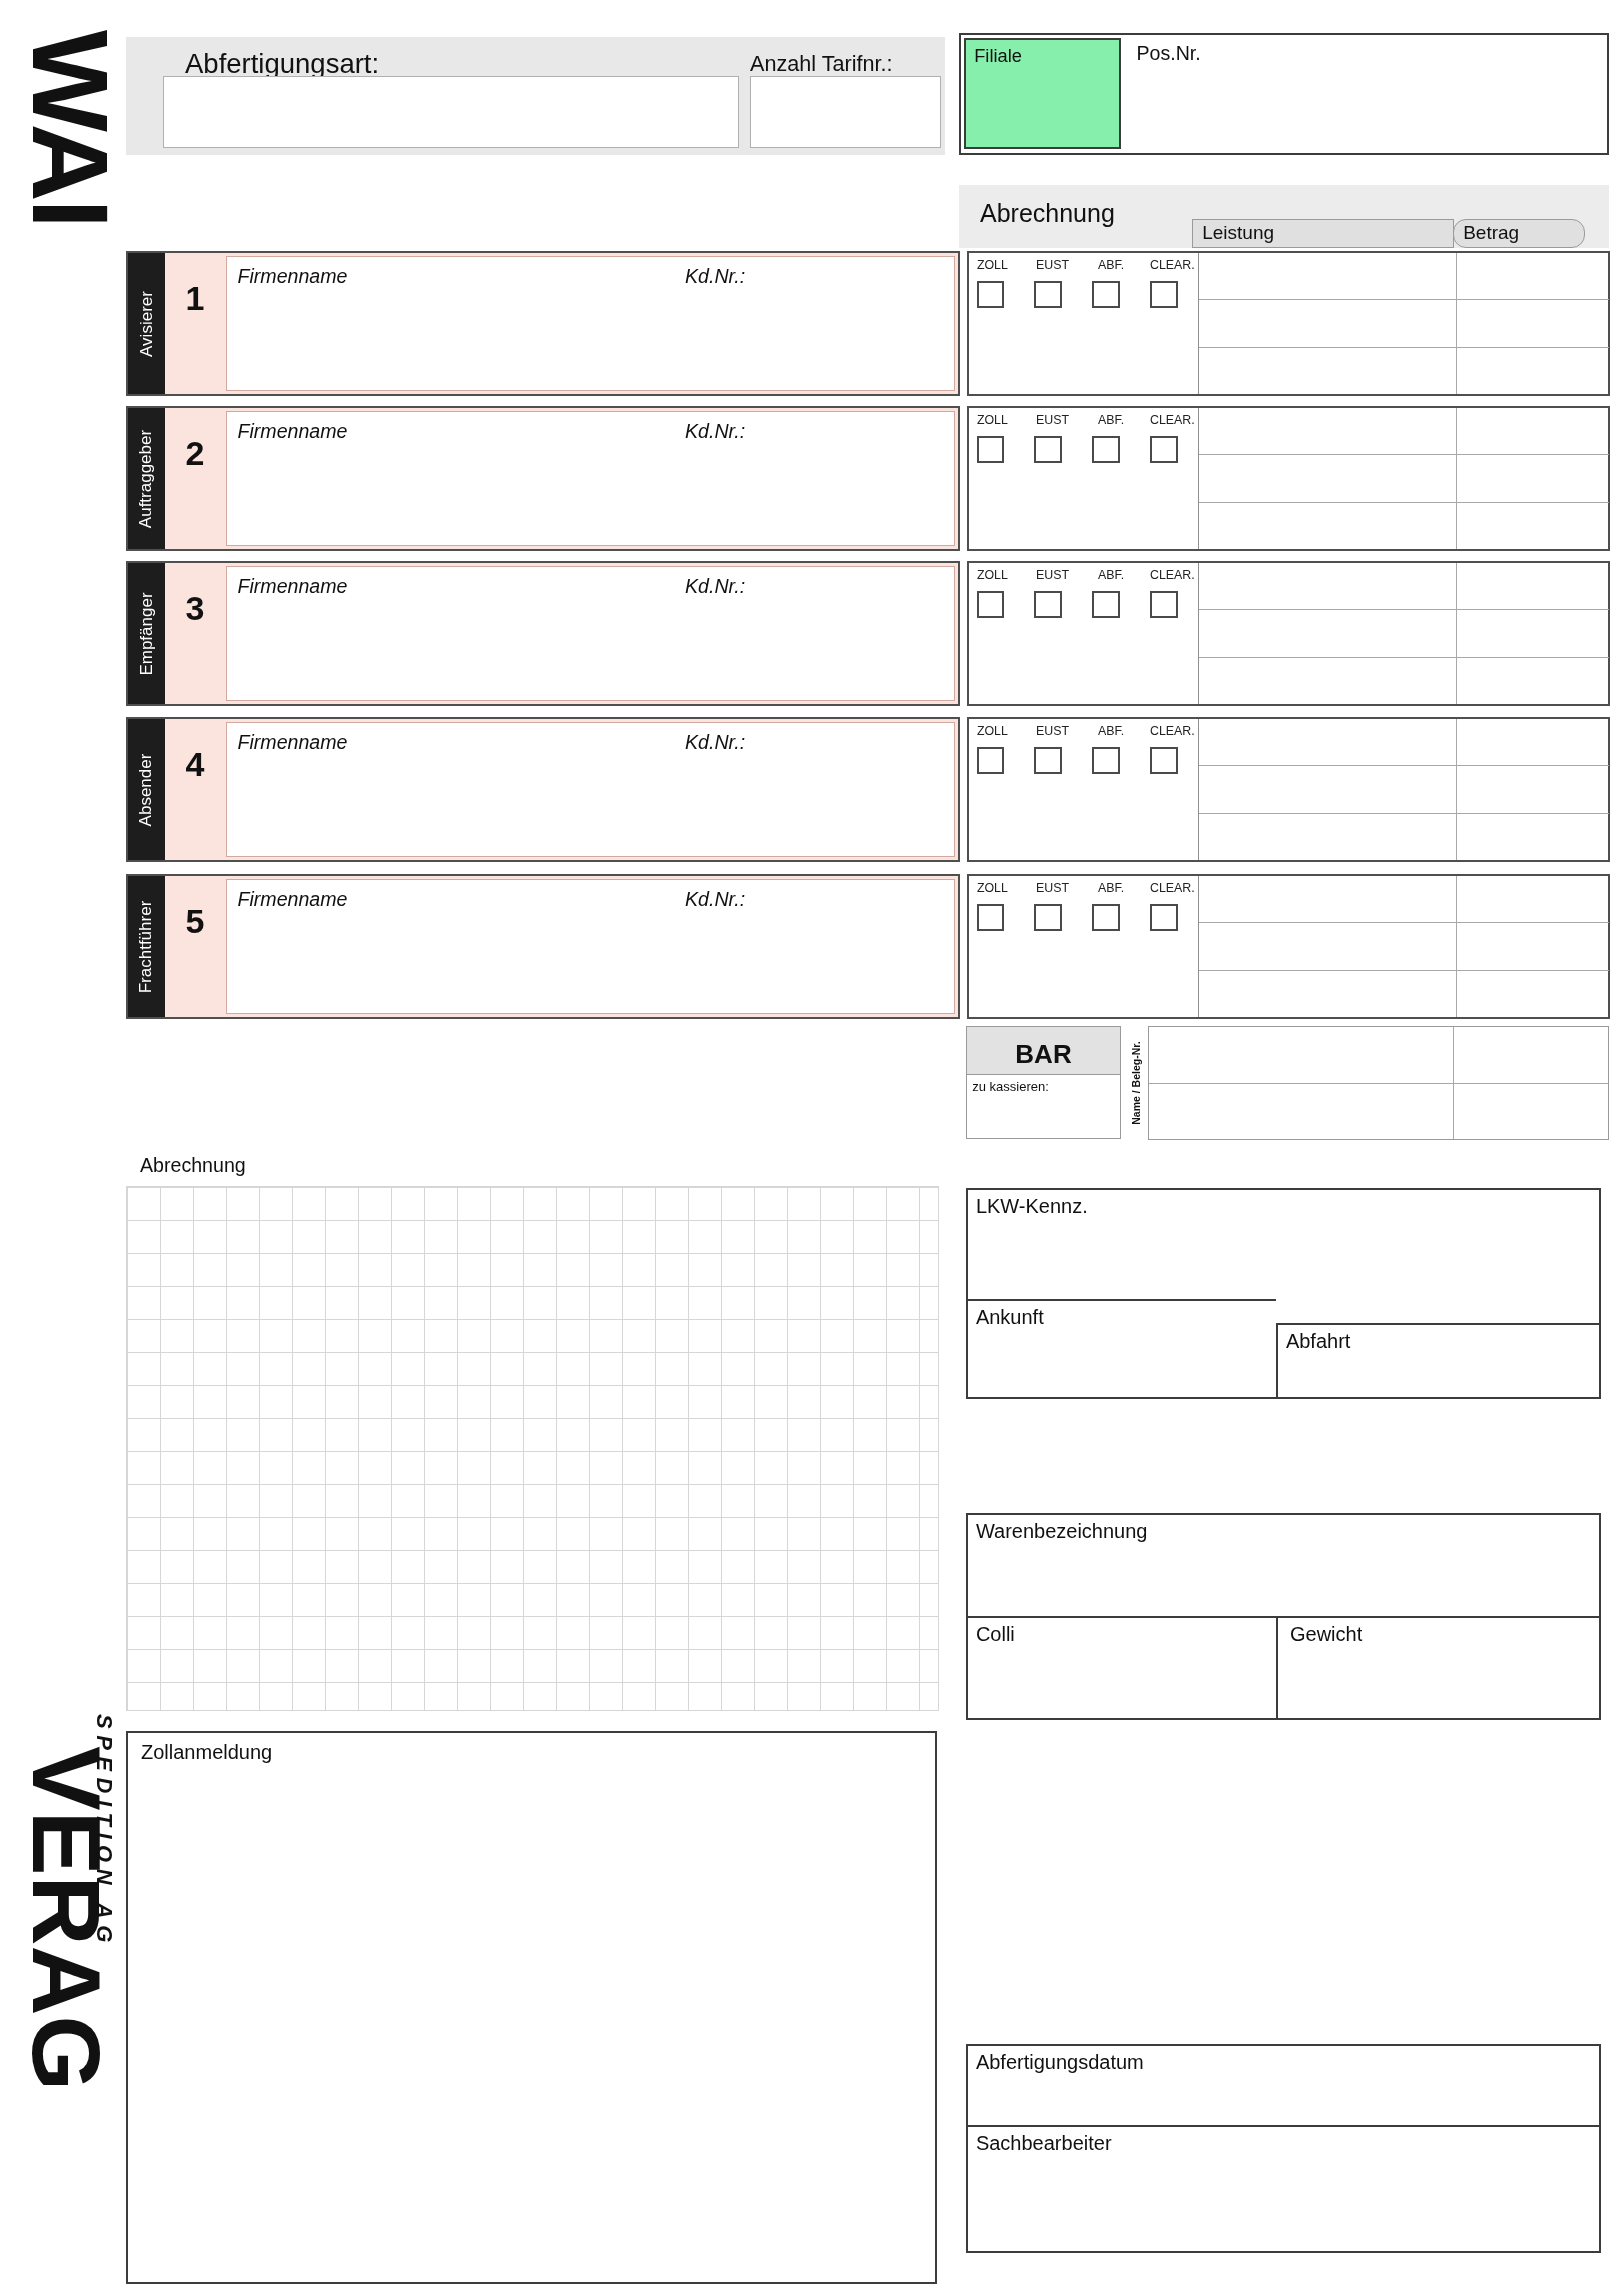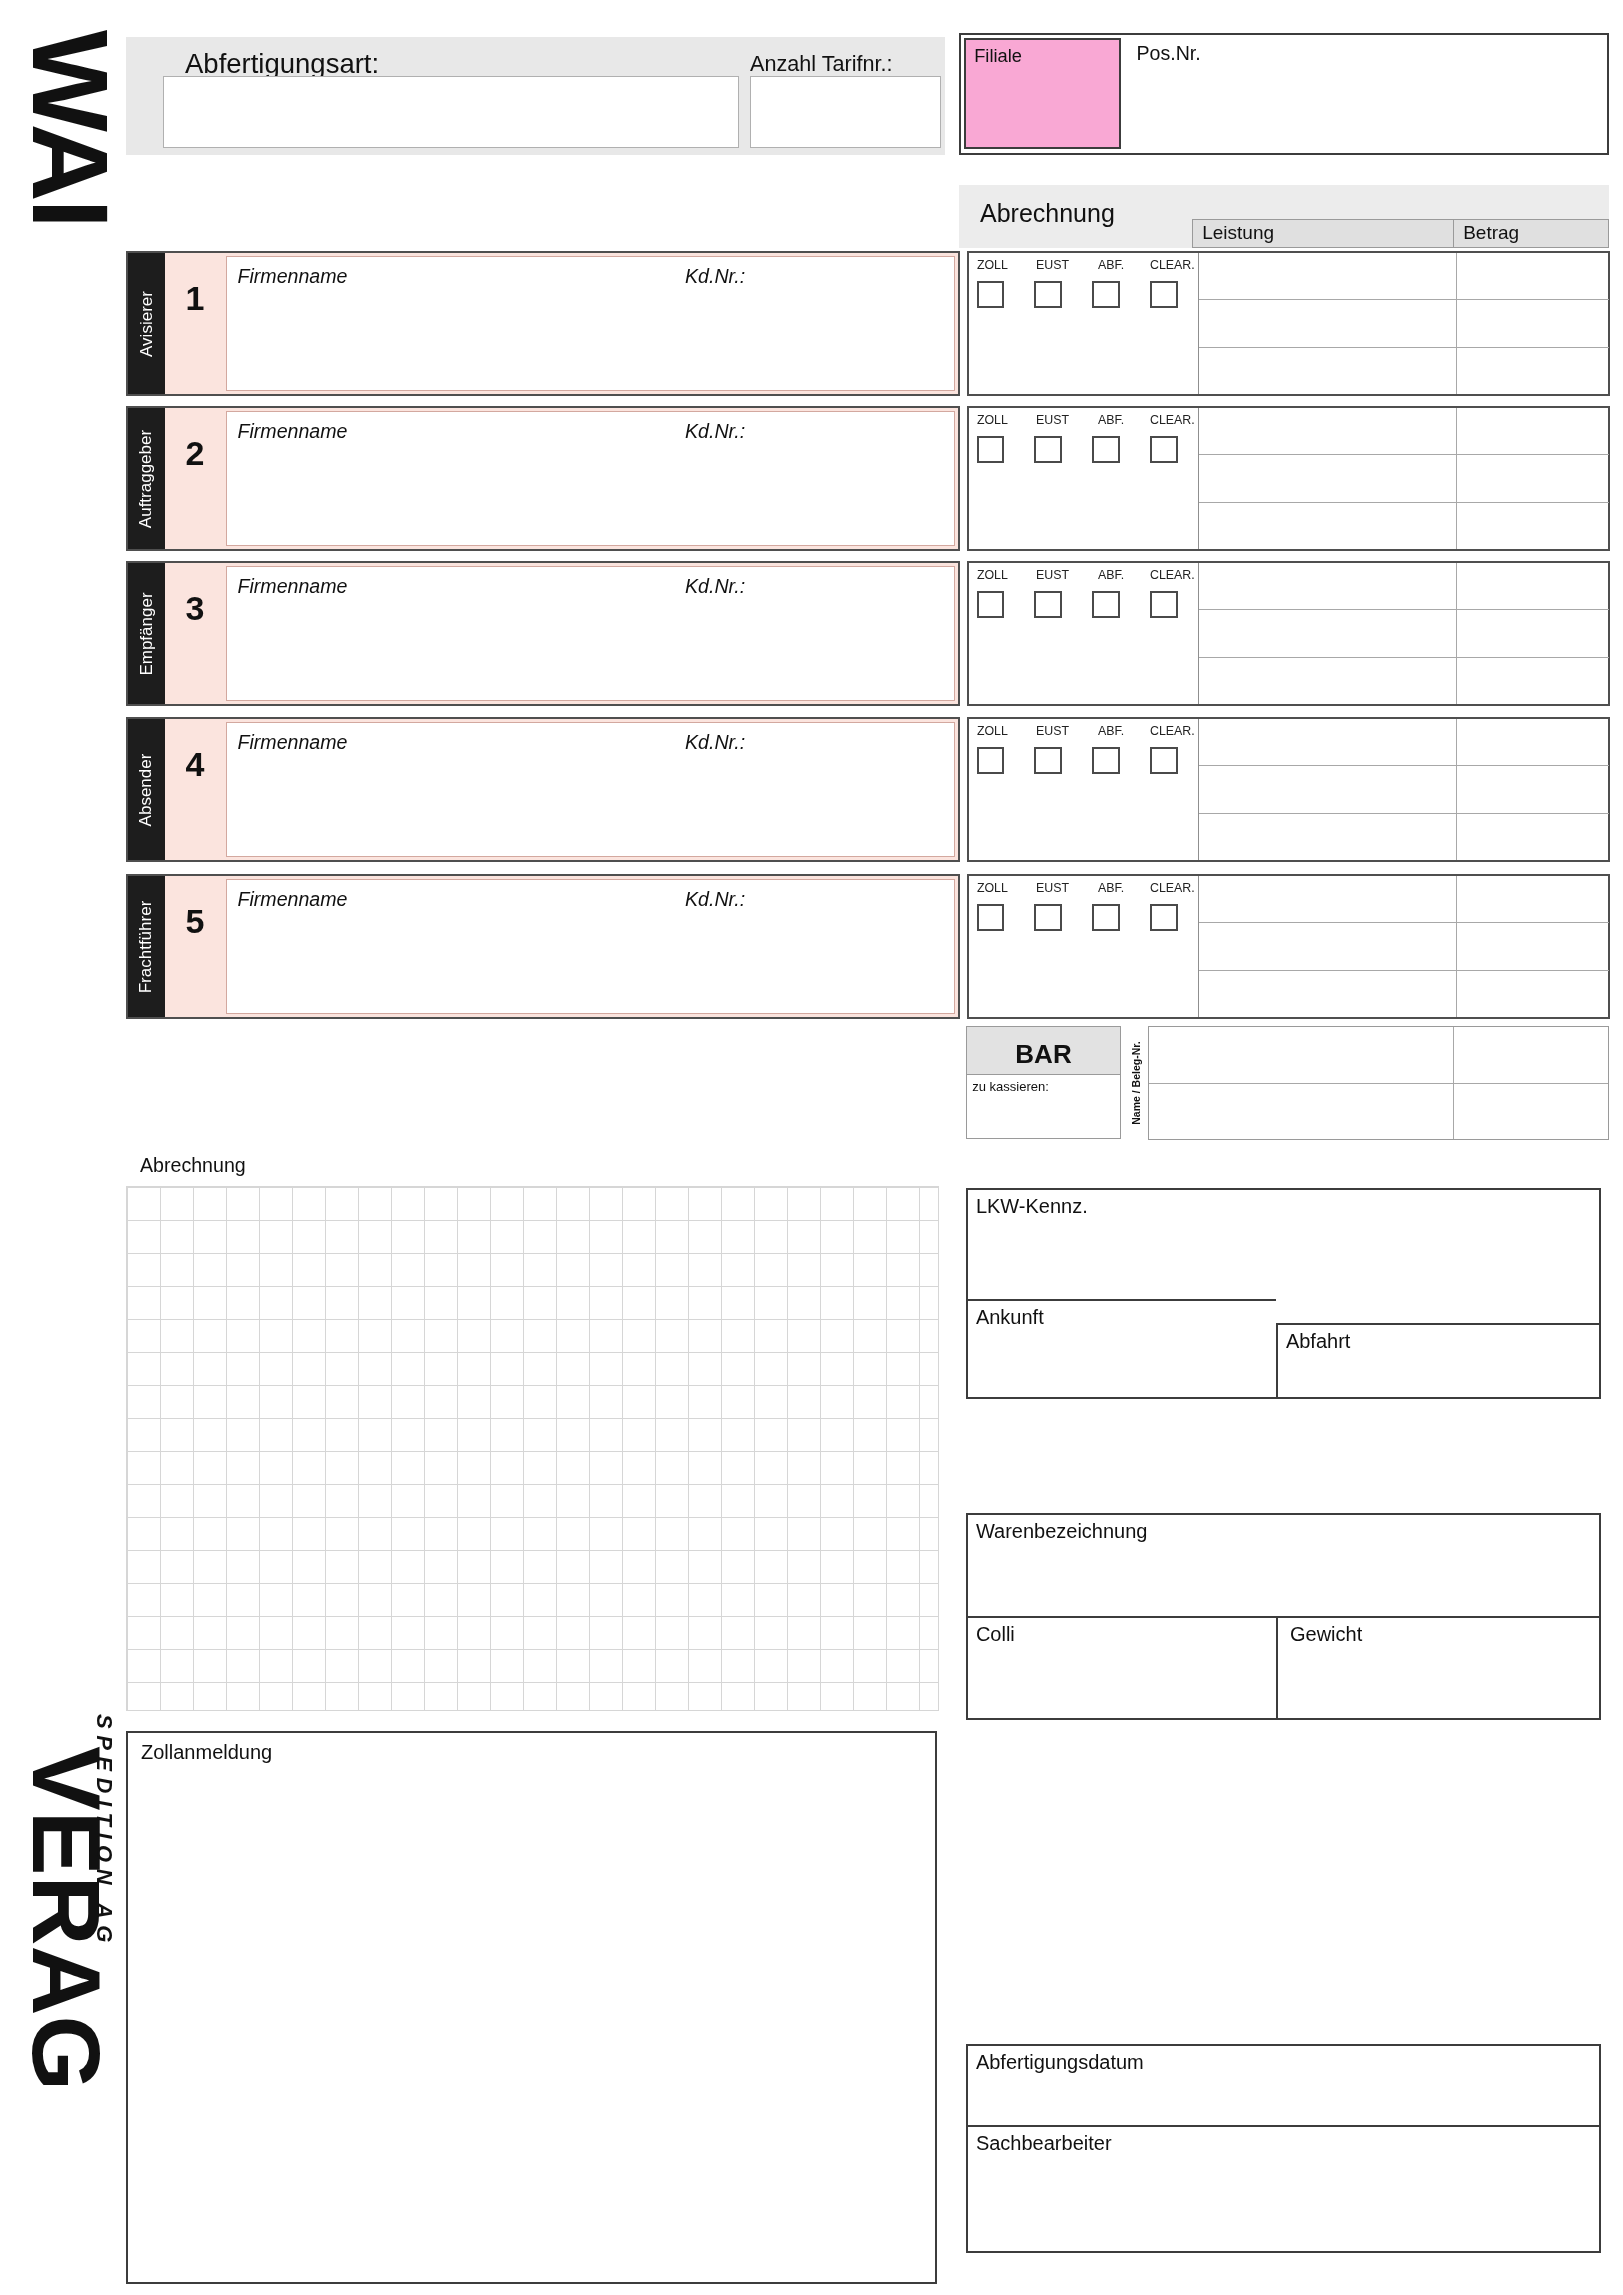--- a/index.html
+++ b/index.html
@@ -7,21 +7,21 @@
         font-family:"Liberation Sans",sans-serif;color:#111;overflow:hidden;margin:0 auto;}
   .abs{position:absolute;}
   .vtext{writing-mode:vertical-rl;line-height:1;white-space:nowrap;}
 
   
   .top-panel{position:absolute;left:126px;top:37px;width:819px;height:118px;background:#e8e8e8;}
   .input-box{position:absolute;background:#fff;border:1.3px solid #b0b0b0;box-sizing:border-box;}
   .filiale-outer{position:absolute;left:959px;top:33px;width:650px;height:122px;
                  border:2px solid #3c3c3c;background:#fff;box-sizing:border-box;}
   .filiale-inner{position:absolute;left:3.3px;top:3.3px;width:157px;height:111px;
-                 border:2px solid #3c3c3c;background:#f9a8d4;box-sizing:border-box;}
+                 border:2px solid #3c3c3c;background:#86efac;box-sizing:border-box;}
 
   
   .abr-panel{position:absolute;left:959px;top:185px;width:650px;height:63px;background:#ececec;}
   .abr-col-cell{position:absolute;top:34px;height:29.4px;background:#e0e0e0;border:1.3px solid #9a9a9a;
                 box-sizing:border-box;font-size:19px;line-height:26px;padding-left:9.2px;}
 
   
   .block{position:absolute;left:126px;width:1483px;height:145px;}
   .block-left{position:absolute;left:0;top:0;width:834px;height:145px;background:#fbe4de;
               border:2px solid #4f4f4f;box-sizing:border-box;}
@@ -97,21 +97,21 @@
       <span class="abs" style="left:7.9px;top:5.2px;font-size:18.3px;">Filiale</span>
     </div>
     <div class="abs" style="left:165px;top:0;right:0;bottom:0;">
       <span class="abs" style="left:10.5px;top:6.5px;font-size:19.6px;">Pos.Nr.</span>
     </div>
   </div>
 
   <div class="abr-panel">
     <span class="abs" style="left:21px;top:14.4px;font-size:25px;">Abrechnung</span>
     <div class="abr-col-cell" style="left:233px;width:262px;">Leistung</div>
-    <div class="abr-col-cell" style="left:494px;width:156px;">Betrag</div>
+    <div class="abr-col-cell" style="left:494px;width:132px;border-radius:13px;">Betrag</div>
   </div>
 
   <div class="block" style="top:251px;">
     <div class="block-left">
       <div class="role-bar">
         <span>Avisierer</span>
         </div>
       <div class="num-cell">
         <span>1</span>
         </div>

